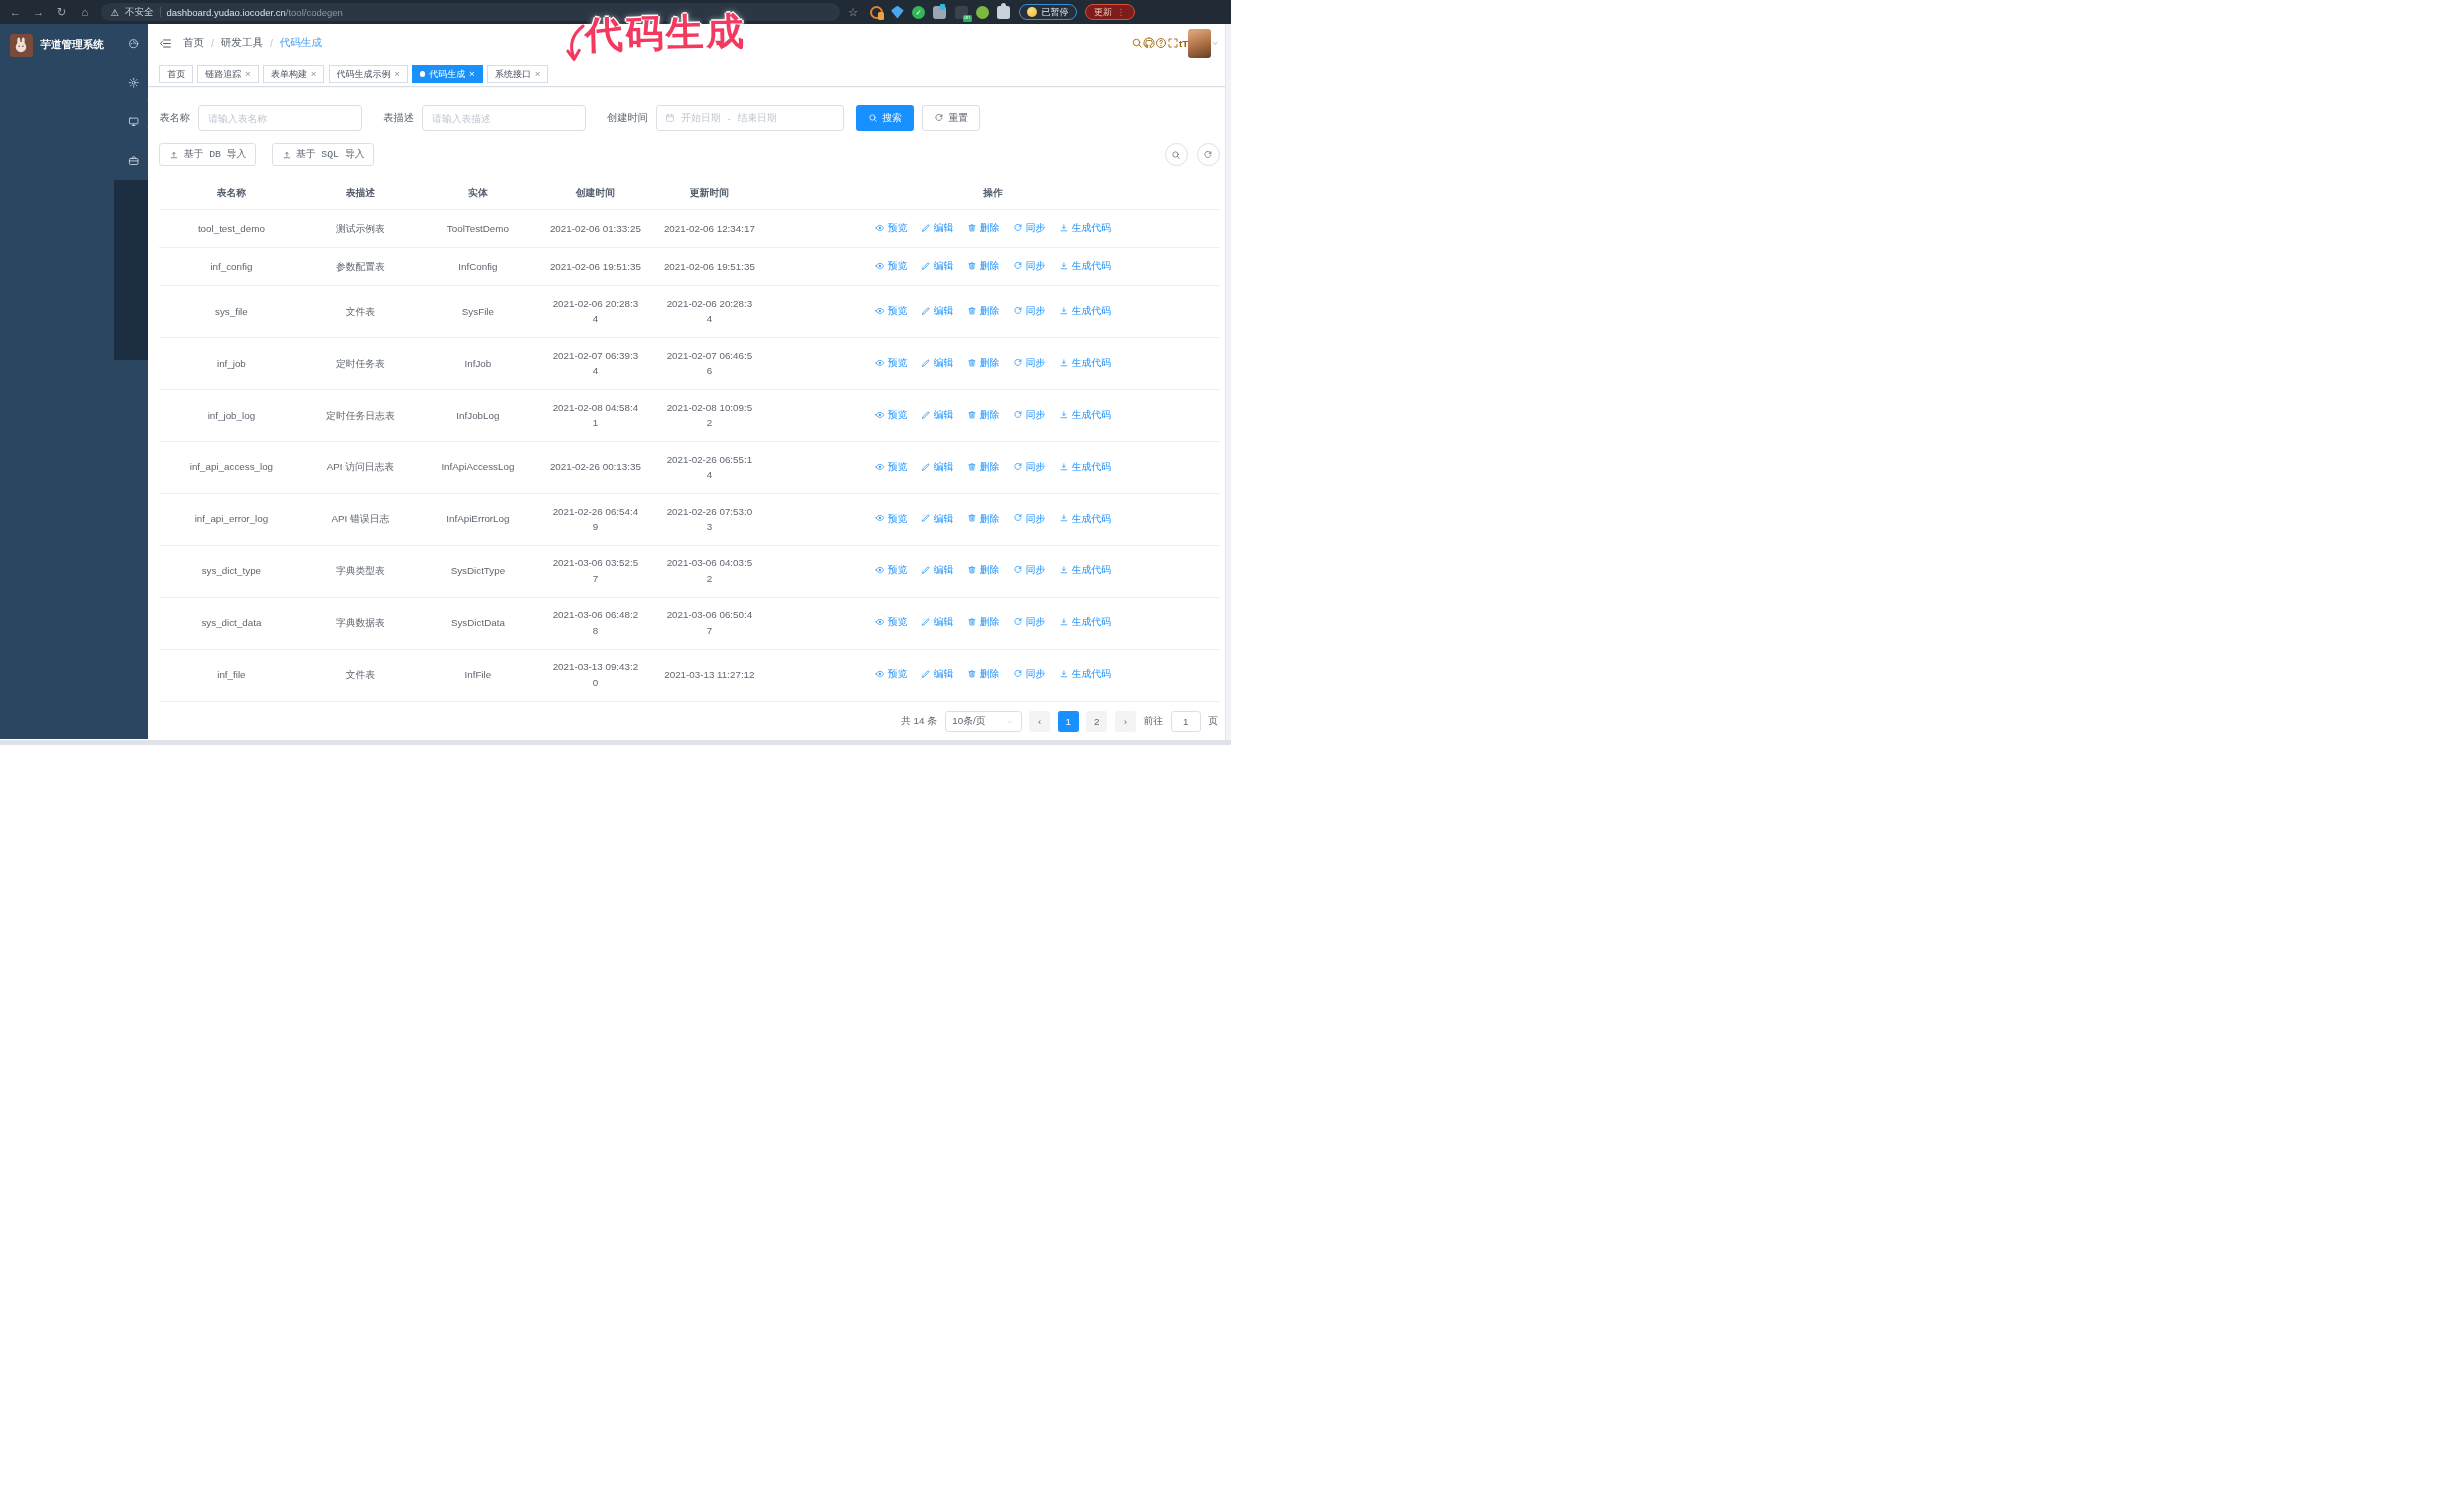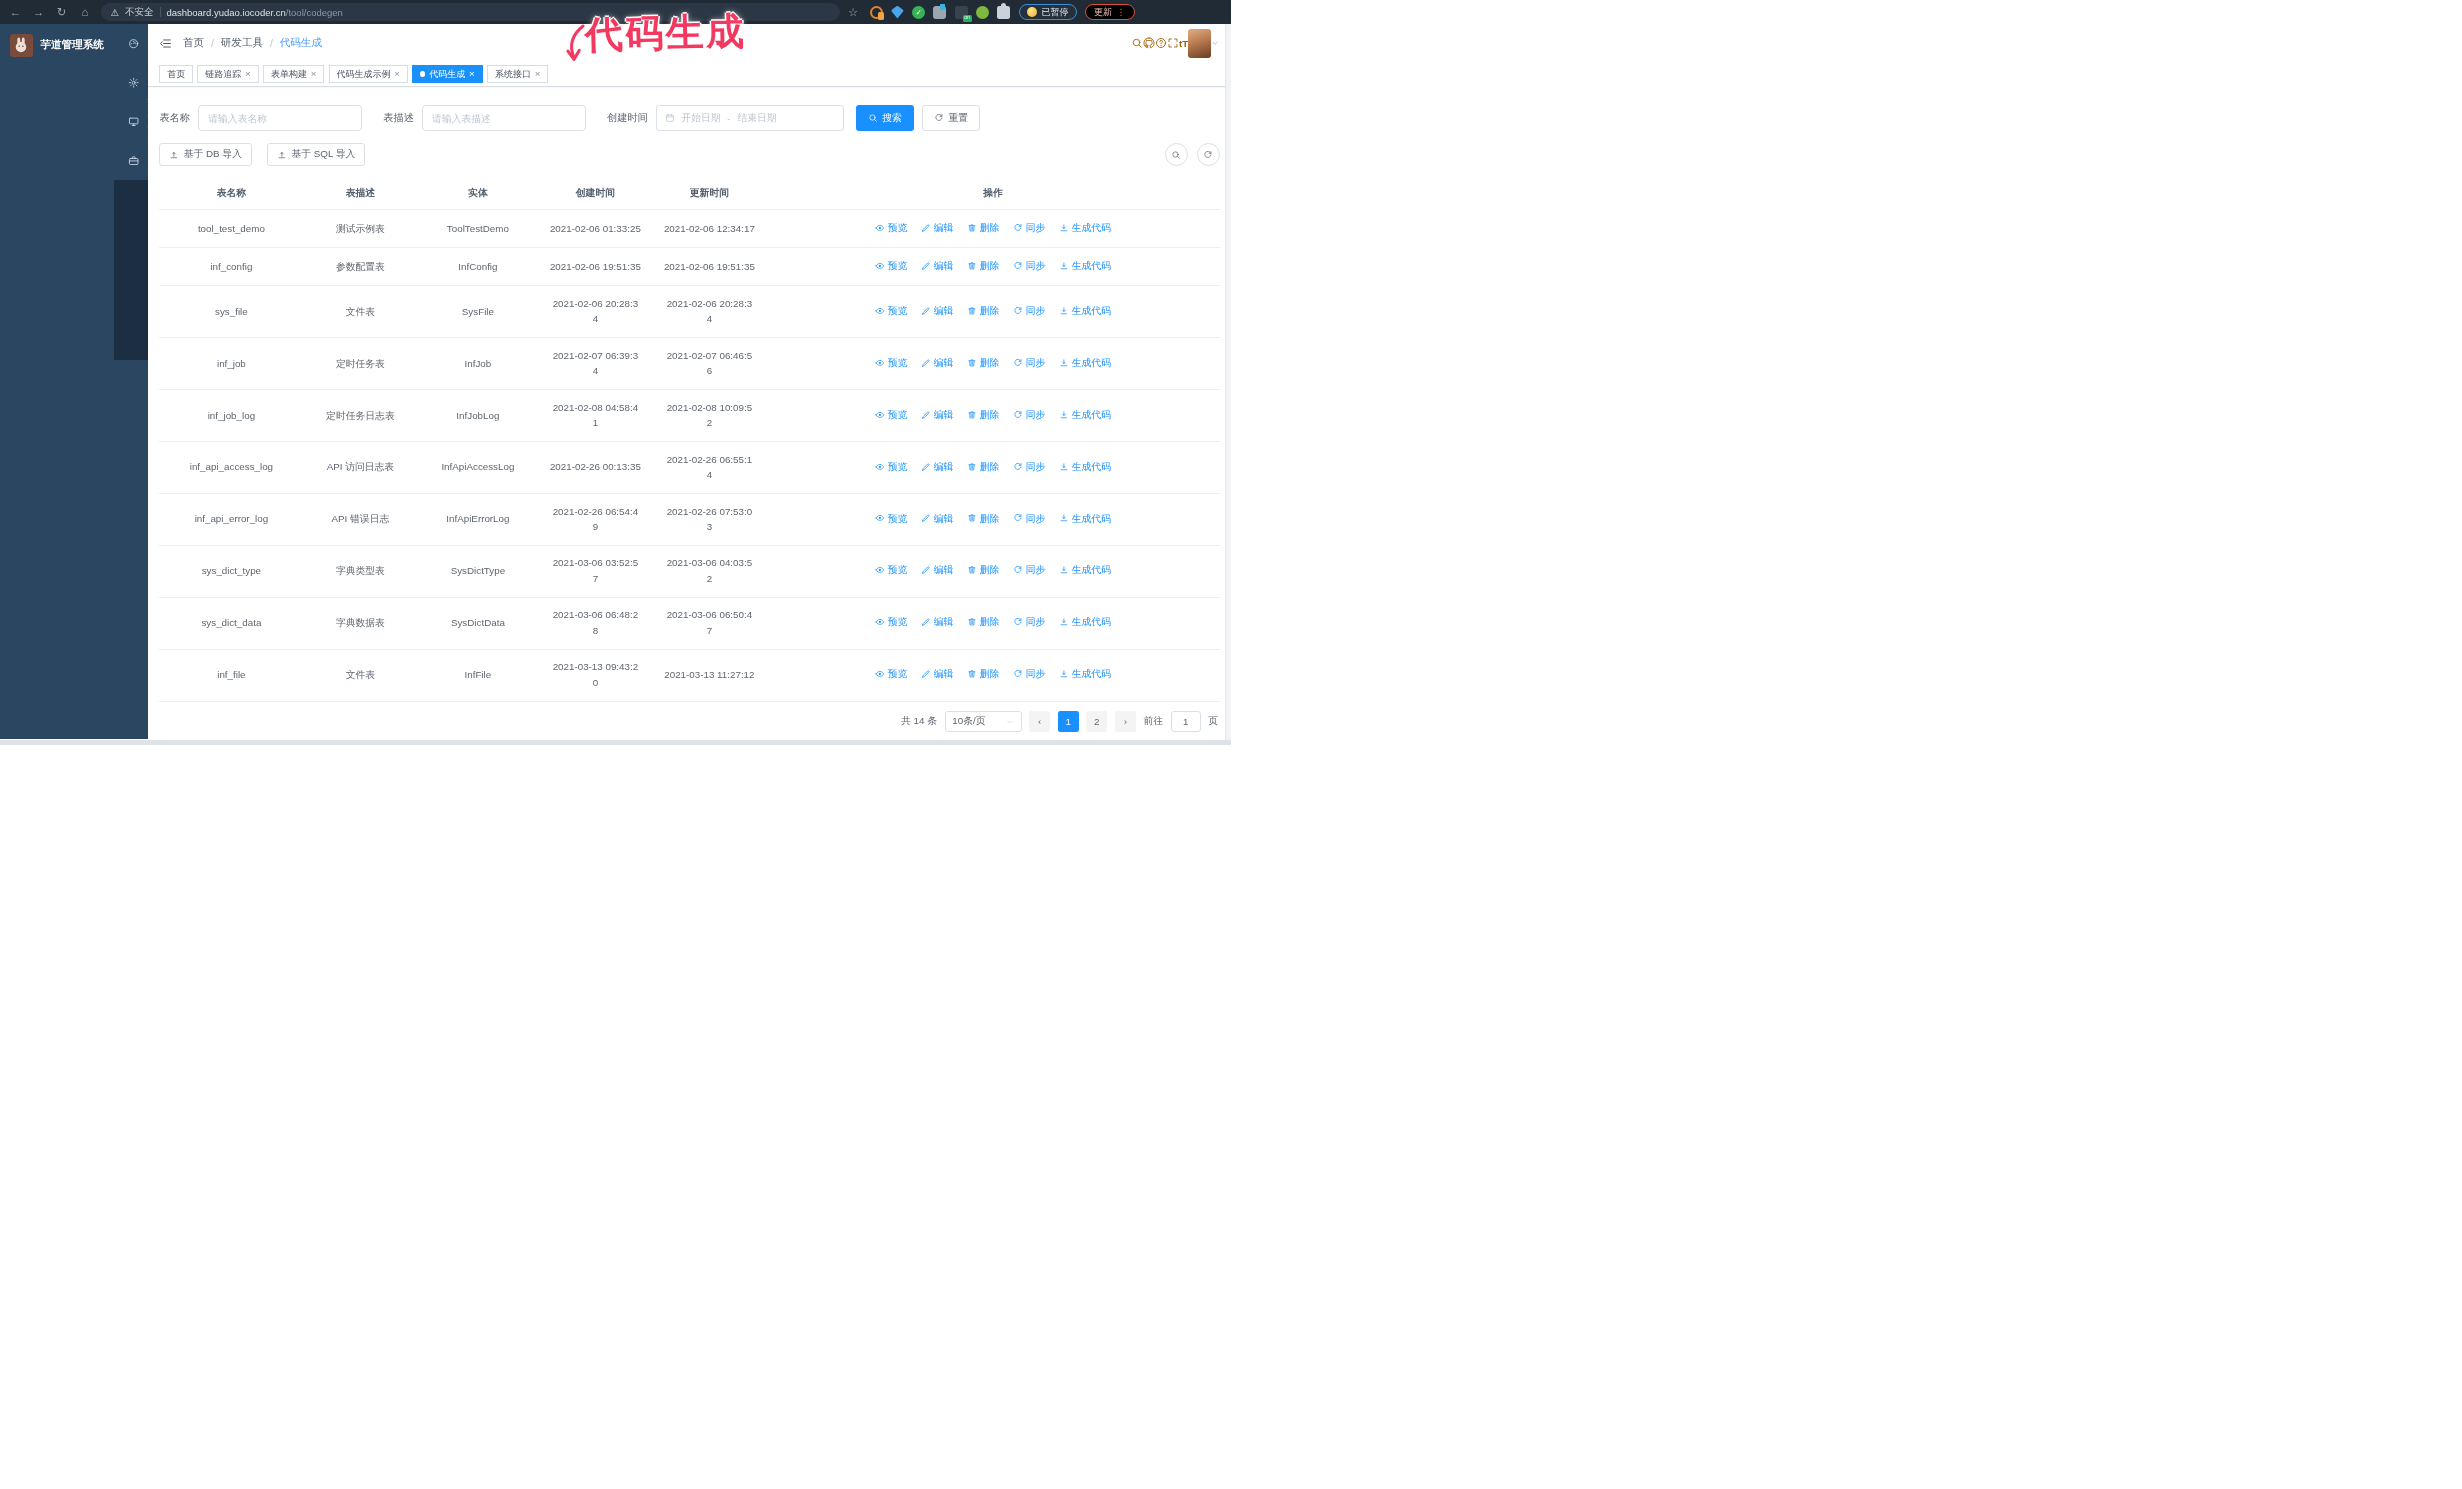--- a/index.html
+++ b/index.html
@@ -28,21 +28,21 @@
   .ext-4{background:#9aa7b3;border-radius:3px}
   .ext-4::after{content:"";position:absolute;top:-1.5px;right:1.5px;width:4.5px;height:6px;background:#37b5e2;border-radius:0.8px}
   .ext-5{background:#39434e;border-radius:2.3px}
   .ext-on{position:absolute;bottom:-3px;right:-3.8px;background:#27ae60;color:#fff;font-size:5.3px;line-height:1;padding:0.8px 1.5px;border-radius:1.5px}
   .ext-6{background:#7cb93e}
   .ext-7{background:#c9d1d9;border-radius:2.3px}
   .ext-7::before{content:"";position:absolute;top:-2.3px;left:3.8px;width:5.3px;height:5.3px;border-radius:50%;background:#c9d1d9}
   .pill{height:16.7px;border-radius:9px;display:flex;align-items:center;gap:4.5px;padding:0 7.6px;font-size:9px;cursor:pointer;white-space:nowrap}
   .pill-paused{border:1.5px solid #3f8cd6;background:#26303b;color:#e7edf2}
   .emoji-face{width:9.8px;height:9.8px;border-radius:50%;background:radial-gradient(circle at 35% 35%,#ffe08a,#f0b429)}
-  .pill-update{border:1.5px solid #d94f38;background:#000000;color:#f2c5bc}
+  .pill-update{border:1.5px solid #d94f38;background:#7f1d1d;color:#f2c5bc}
   .pill-update .dots{color:#e06a4e;font-size:9px;letter-spacing:0.8px}
 
   
   .app{display:flex;height:715px}
   .sidebar{width:148px;flex-shrink:0;background:var(--sidebar-bg);color:#e2eaf2;display:flex;flex-direction:row}
   .brand{height:42px;display:flex;align-items:center;gap:7.6px;padding:0 9.8px}
   .logo{width:23px;height:23px;border-radius:3px;background:#7a4a3a;flex-shrink:0;display:flex;align-items:center;justify-content:center}
   .logo svg{width:18px;height:18px}
   .brand-title{font-size:10.6px;font-weight:700;color:#fff;white-space:nowrap}
   .menu-item{height:39px;display:flex;align-items:center;gap:8.3px;padding:0 14.4px;font-size:10.6px;cursor:pointer;color:#e3ebf3}
@@ -72,21 +72,21 @@
   .tag.active .x{color:#fff}
 
   
   .content{flex:1;padding:9px 11.4px 0;position:relative;overflow:hidden}
   .filter-row{display:flex;align-items:center;margin-top:9px;font-size:10.2px;color:#5b6472;flex-wrap:nowrap}
   .f-label{margin-right:8.3px;white-space:nowrap}
   .f-input{width:164px;height:26px;border:0.8px solid #dcdfe6;border-radius:4px;padding:0 9px;font-size:9.8px;color:#606266;outline:none;margin-right:21px;font-family:inherit}
   .f-input::placeholder{color:#bfc6cf}
   .date-box{width:188px;height:26px;border:0.8px solid #dcdfe6;border-radius:3px;display:flex;align-items:center;gap:6.8px;padding:0 7.6px;color:#bfc6cf;font-size:9.8px;margin-right:11.4px;cursor:pointer}
   .date-box .cal{color:#c0c4cc;display:flex}
-  .btn{height:26px;border-radius:3px;font-size:9.8px;display:inline-flex;align-items:center;gap:4.5px;padding:0 11.4px;cursor:pointer;border:0.8px solid transparent;white-space:nowrap;font-family:Liberation Sans, sans-serif}
+  .btn{height:26px;border-radius:3px;font-size:9.8px;display:inline-flex;align-items:center;gap:4.5px;padding:0 11.4px;cursor:pointer;border:0.8px solid transparent;white-space:nowrap;font-family:Liberation Mono, monospace}
   .btn-primary{background:var(--accent);color:#fff}
   .btn-plain{background:#fff;border-color:#dcdfe6;color:#5b6472}
   .btn + .btn{margin-left:7.6px}
   .toolbar-row{display:flex;align-items:center;margin-top:12px;gap:7.6px}
   .btn-sm{height:23px;padding:0 9px}
   .tool-circles{margin-left:auto;display:flex;gap:9px}
   .circle-btn{width:23px;height:23px;border-radius:50%;border:0.8px solid #dcdfe6;background:#fff;color:#5f6b76;display:flex;align-items:center;justify-content:center;font-size:9.8px;cursor:pointer}
 
   table{width:100%;border-collapse:collapse;margin-top:12px;font-size:9.8px;color:#5f6670;table-layout:fixed}
   th{font-weight:700;color:#545f6d;padding:9px 3px;border-bottom:0.8px solid #ebeef5;text-align:center}

